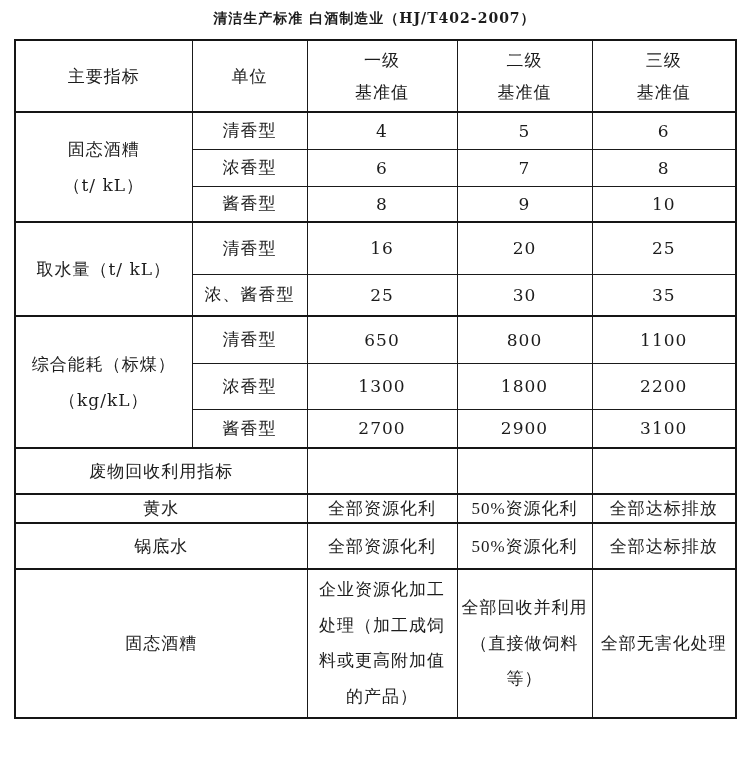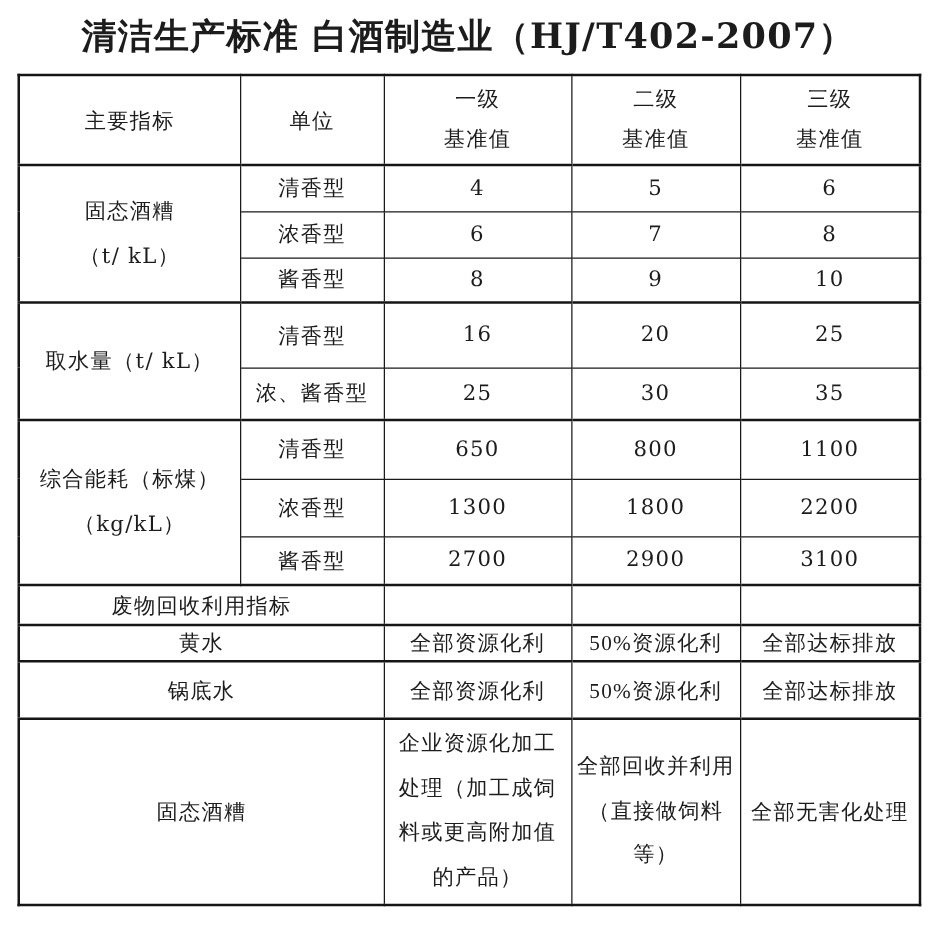--- a/index.html
+++ b/index.html
@@ -12,21 +12,21 @@
   .page {
     width: 747px;
     height: 757px;
     padding: 8px 12px 0 14px;
     background: #ffffff;
     overflow: hidden;
   }
   .title {
     text-align: center;
     font-weight: bold;
-    font-size: 28px;
+    font-size: 14px;
     letter-spacing: 1px;
     margin: 2px 0 11px 0;
     white-space: nowrap;
   }
   table.std {
     border-collapse: collapse;
     table-layout: fixed;
     width: 721px;
     border: 2px solid #151515;
   }
@@ -134,21 +134,21 @@
         <td>1800</td>
         <td>2200</td>
       </tr>
       <tr style="height:39px">
         <td>酱香型</td>
         <td>2700</td>
         <td>2900</td>
         <td>3100</td>
       </tr>
 
-      <tr style="height:32px" class="thick">
+      <tr style="height:46px" class="thick">
         <td colspan="2">废物回收利用指标</td>
         <td></td>
         <td></td>
         <td></td>
       </tr>
 
       <tr style="height:28px" class="thick">
         <td colspan="2">黄水</td>
         <td class="clip">全部资源化利</td>
         <td class="clip">50%资源化利</td>

